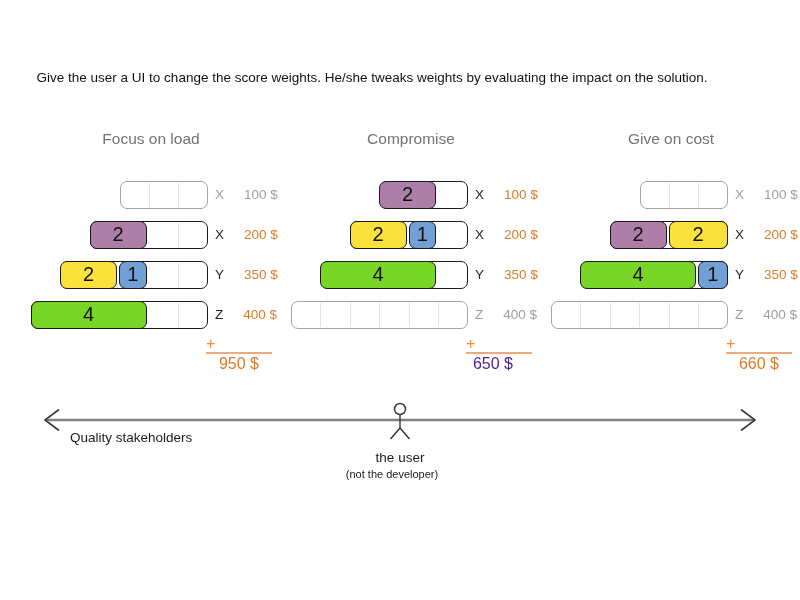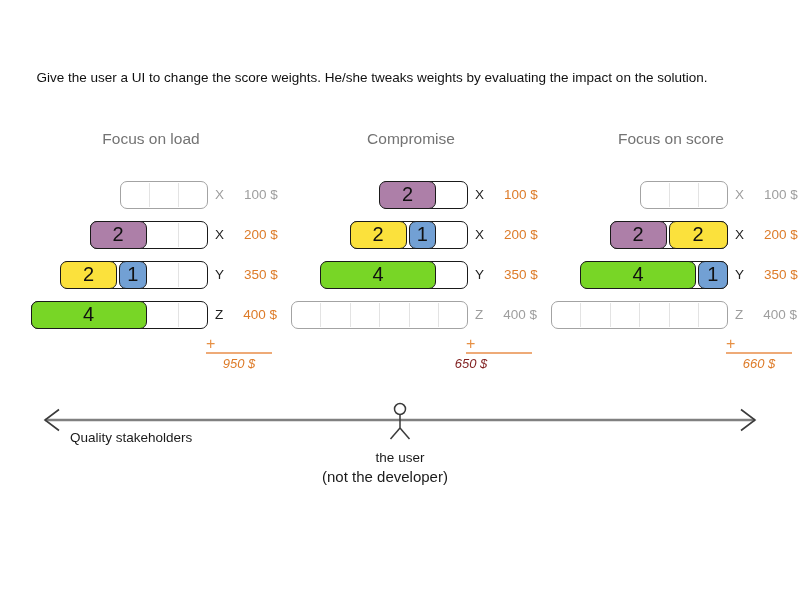--- a/index.html
+++ b/index.html
@@ -14,28 +14,28 @@
        border-radius:7px;box-sizing:border-box;}
   .divider{position:absolute;top:1px;bottom:1px;width:1px;}
   .seg{position:absolute;top:-1.5px;height:28px;border:1.8px solid #1a1a1a;
        border-radius:7px;box-sizing:border-box;display:flex;align-items:center;
        justify-content:center;font-size:20px;color:#111;}
   .row-label{position:absolute;font-size:13.5px;line-height:16px;white-space:nowrap;}
   .row-label .letter{color:#222;}
   .row-label .price{margin-left:20px;}
   .plus{position:absolute;font-size:16px;line-height:16px;}
   .sumline{position:absolute;width:66px;height:2px;}
-  .sumtotal{position:absolute;width:66px;text-align:center;font-size:13px;line-height:16px;font-style:italic;}
+  .sumtotal{position:absolute;width:66px;text-align:center;font-size:16px;line-height:16px;}
   .axis-label{position:absolute;top:430px;font-size:13.5px;color:#1a1a1a;}
   .axis-label.left{left:70px;}
   .axis-label.right{right:70px;}
   .user-label{position:absolute;top:450px;left:300px;width:200px;text-align:center;
        font-size:13.5px;color:#1a1a1a;}
-  .user-sublabel{position:absolute;top:468px;left:235px;width:300px;text-align:center;
-       font-size:15px;color:#1a1a1a;}
+  .user-sublabel{position:absolute;top:468px;left:242px;width:300px;text-align:center;
+       font-size:11px;color:#1a1a1a;}
   .axis-svg{position:absolute;left:40px;top:398px;}
 </style>
 </head>
 <body>
 
 <div class="stage">
   <div class="subtitle">Give the user a UI to change the score weights. He/she tweaks weights by evaluating the impact on the solution.</div>
 
   <div id="panels">
       <div class="panel-title" style="left: 21px; top: 130px; width: 260px;">Focus on load</div>
@@ -80,22 +80,22 @@
       <div class="bar" style="left: 291px; top: 301px; width: 177px; height: 28px; border-color: rgb(163, 163, 163);">
         <div class="divider" style="left: 28px; background: rgb(227, 227, 227);"></div>
         <div class="divider" style="left: 57.5px; background: rgb(227, 227, 227);"></div>
         <div class="divider" style="left: 87px; background: rgb(227, 227, 227);"></div>
         <div class="divider" style="left: 116.5px; background: rgb(227, 227, 227);"></div>
         <div class="divider" style="left: 146px; background: rgb(227, 227, 227);"></div>
       </div>
       <div class="row-label" style="left: 475px; top: 307px;"><span class="letter" style="color: rgb(158, 158, 158);">Z</span><span class="price" style="color: rgb(158, 158, 158);">400 $</span></div>
       <div class="plus" style="left: 466px; top: 336px; color: rgb(231, 144, 68);">+</div>
       <div class="sumline" style="left: 466px; top: 352px; background: rgb(238, 170, 119);"></div>
-      <div class="sumtotal" style="left: 438px; top: 356px; color: #7f1d1d;">650 $</div>
-      <div class="panel-title" style="left: 541px; top: 130px; width: 260px;">Focus on score</div>
+      <div class="sumtotal" style="left: 460px; top: 356px; color: #4c1d95;">650 $</div>
+      <div class="panel-title" style="left: 541px; top: 130px; width: 260px;">Give on cost</div>
       <div class="bar" style="left: 639.5px; top: 181px; width: 88.5px; height: 28px; border-color: rgb(163, 163, 163);">
         <div class="divider" style="left: 28px; background: rgb(227, 227, 227);"></div>
         <div class="divider" style="left: 57.5px; background: rgb(227, 227, 227);"></div>
       </div>
       <div class="row-label" style="left: 735px; top: 187px;"><span class="letter" style="color: rgb(158, 158, 158);">X</span><span class="price" style="color: rgb(158, 158, 158);">100 $</span></div>
       <div class="bar" style="left: 610px; top: 221px; width: 118px; height: 28px; border-color: rgb(26, 26, 26);">
         <div class="seg" style="left: -1.5px; width: 57px; background: rgb(173, 127, 168);">2</div>
         <div class="seg" style="left: 57.5px; width: 59px; background: rgb(251, 225, 60);">2</div>
       </div>
       <div class="row-label" style="left: 735px; top: 227px;"><span class="letter" style="color: rgb(34, 34, 34);">X</span><span class="price" style="color: rgb(221, 123, 40);">200 $</span></div>

